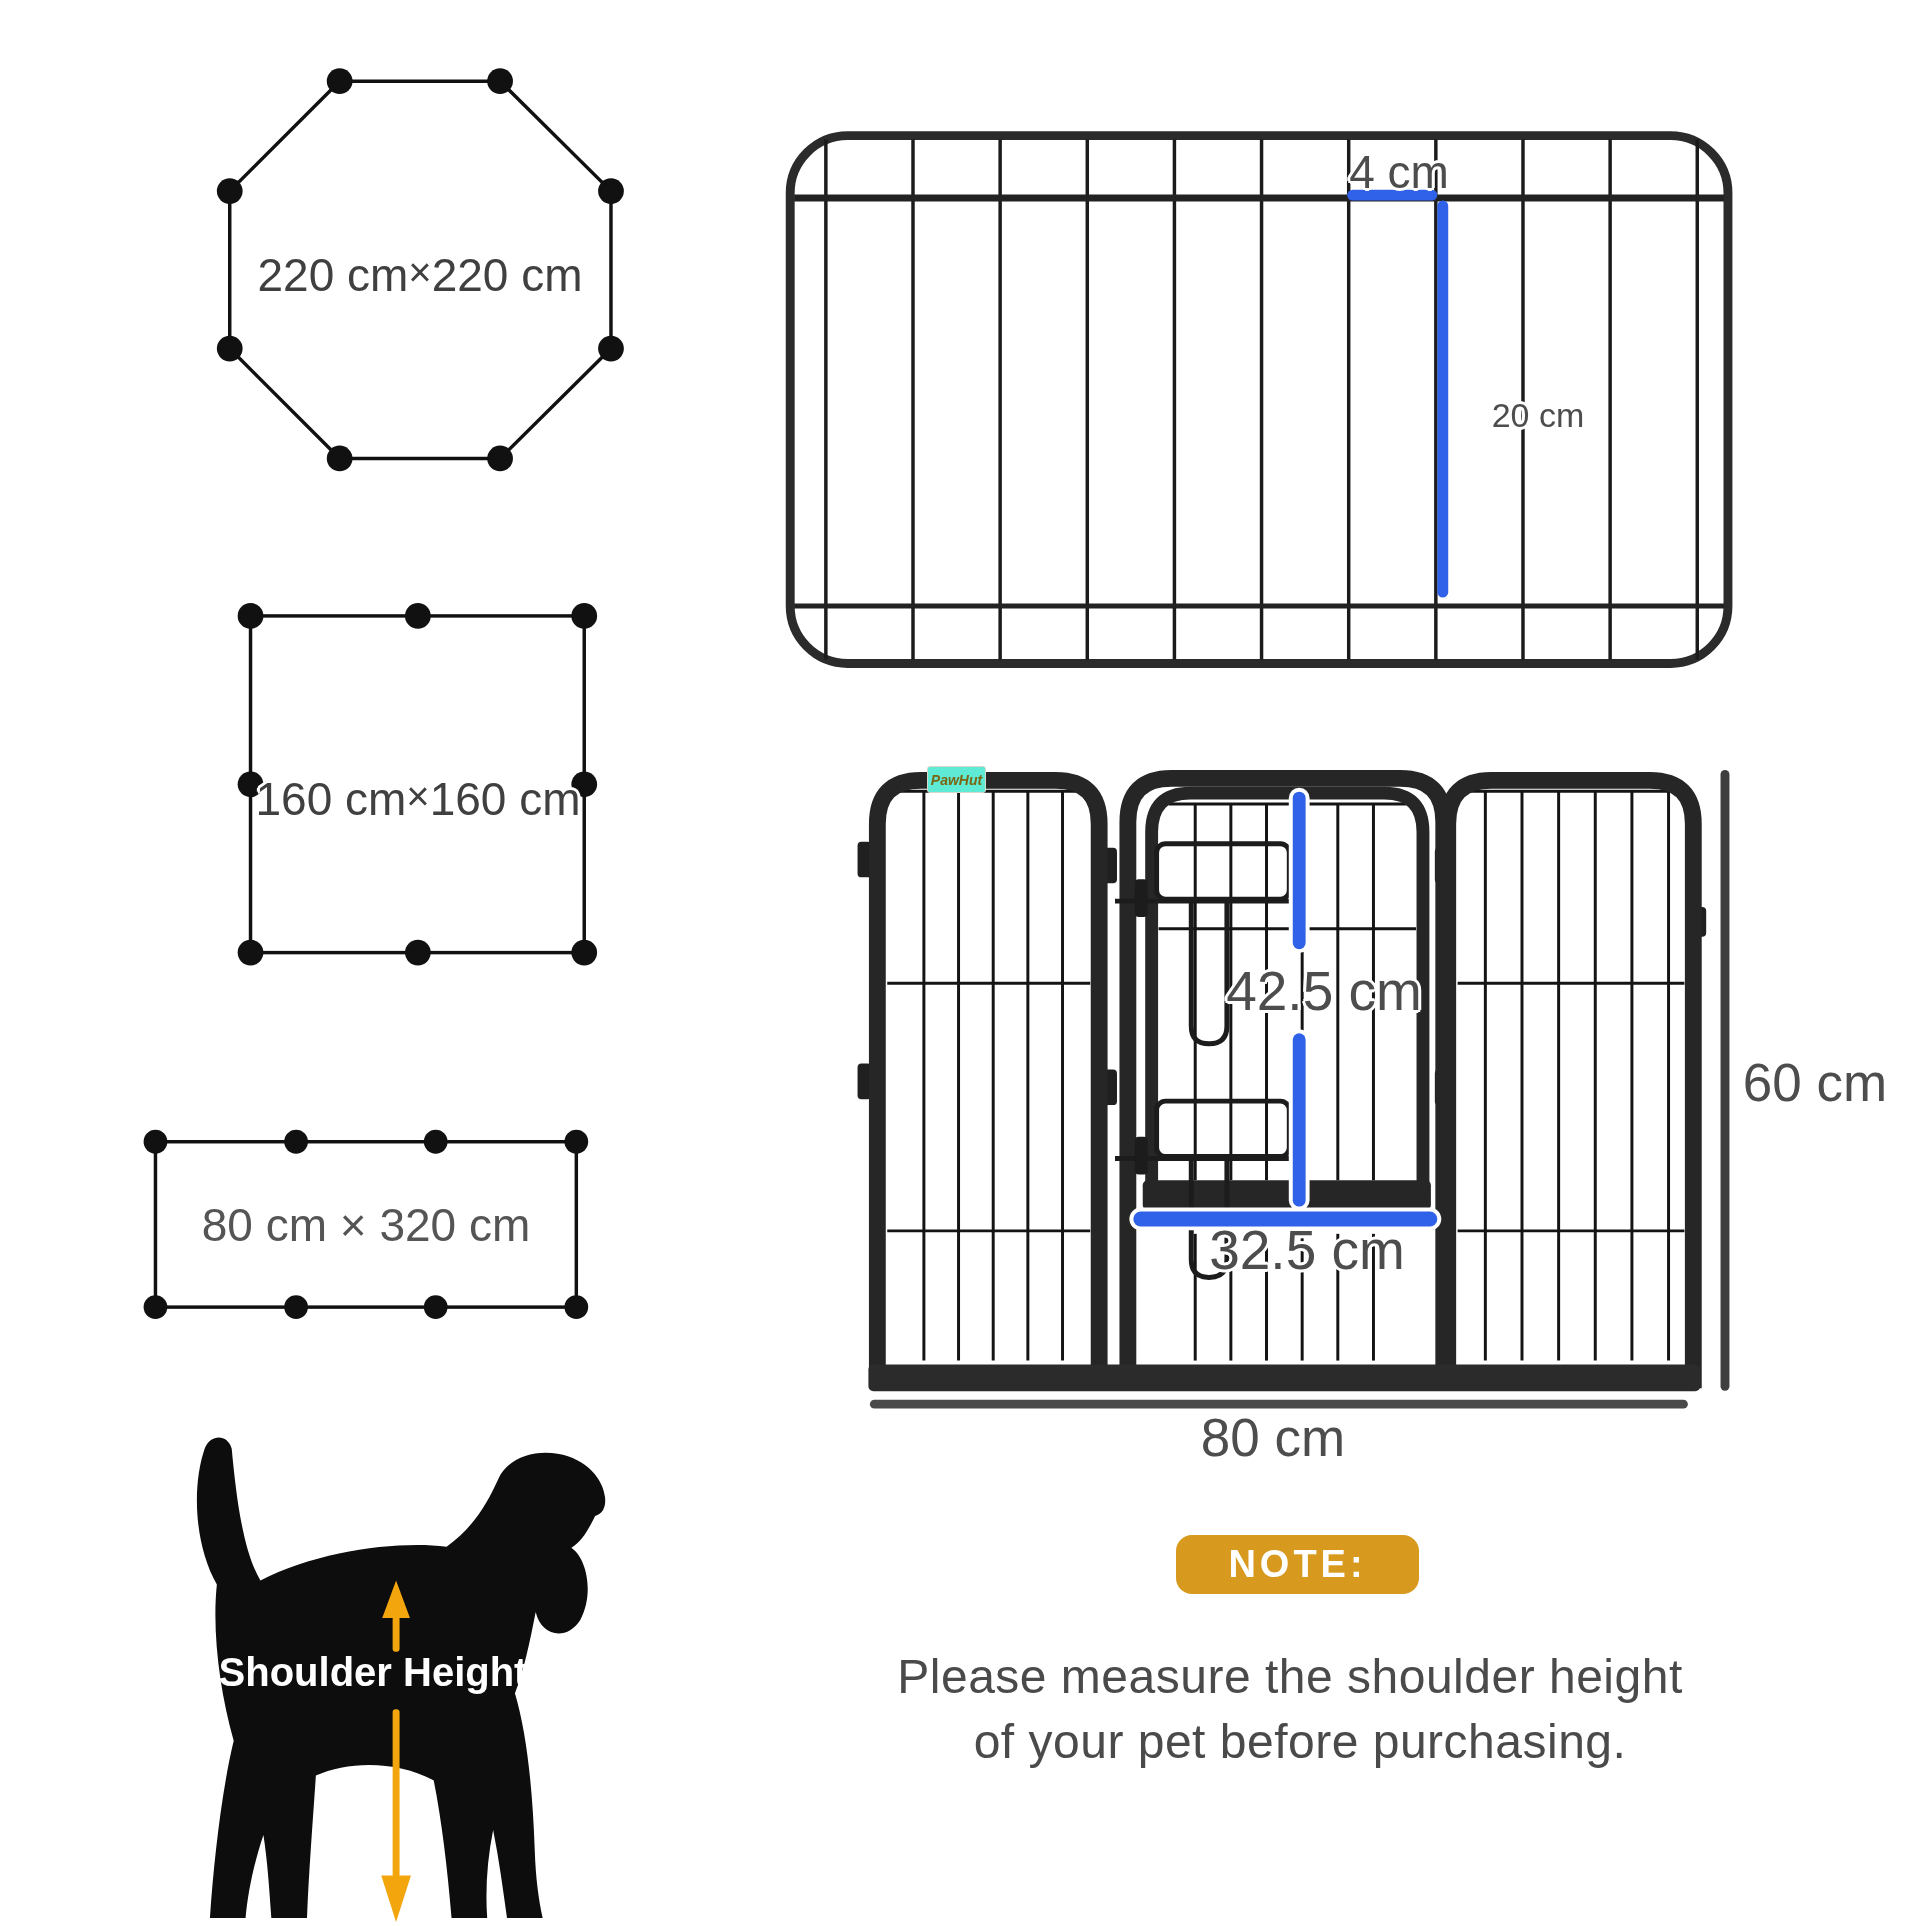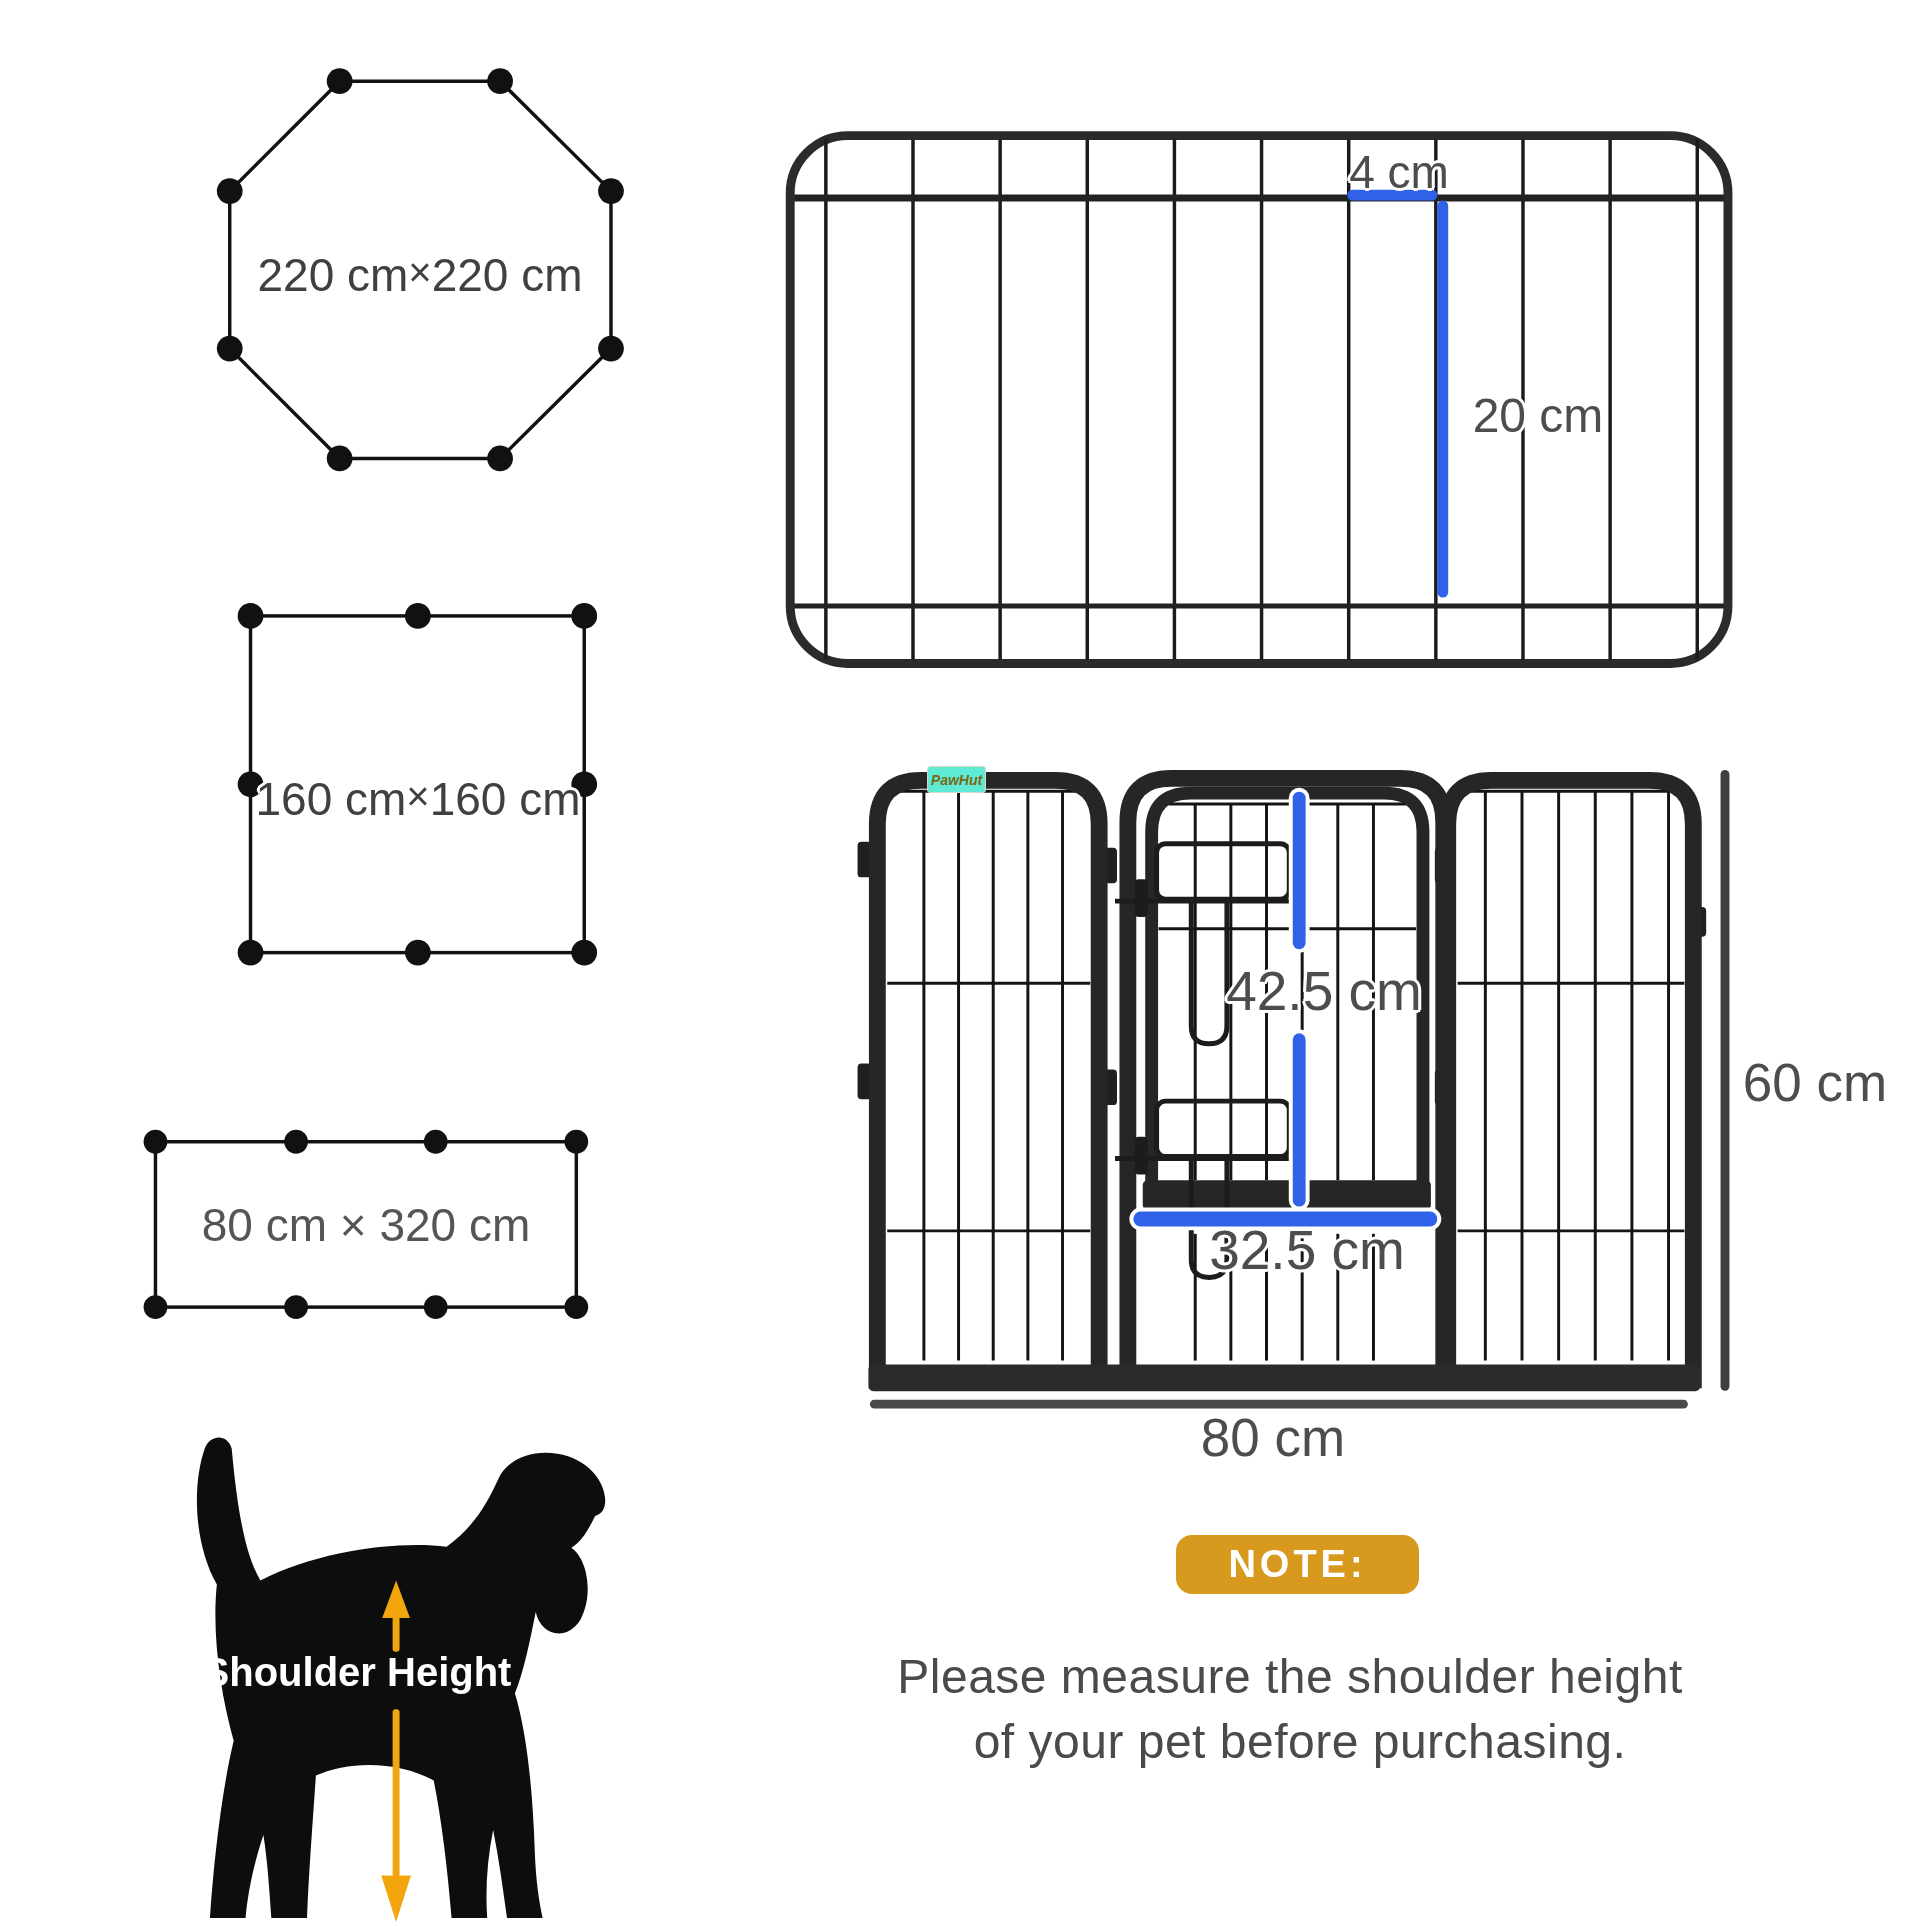--- a/index.html
+++ b/index.html
@@ -235,29 +235,29 @@
 
   <div class="label shape-label" style="left:418px;top:799px;">
     <span>160 cm</span>
     <span class="times">×</span>
     <span>160 cm</span>
   </div>
 
   <div class="label dim-sm" style="left:366px;top:1225px;color:#555;">80 cm × 320 cm</div>
 
   <div class="label dim-sm" style="left:1399px;top:172px;">4 cm</div>
-  <div class="label dim-sm" style="left:1538px;top:415px;font-size:48px;">20 cm</div>
+  <div class="label dim-sm" style="left:1538px;top:415px;font-size:34px;">20 cm</div>
 
   <div class="label dim-lg" style="left:1324px;top:991px;">42.5 cm</div>
   <div class="label dim-lg" style="left:1307px;top:1250px;">32.5 cm</div>
   <div class="label dim-md" style="left:1815px;top:1082px;">60 cm</div>
   <div class="label dim-md" style="left:1273px;top:1437px;">80 cm</div>
 
   <div class="brand-label">PawHut</div>
 
-  <div class="shoulder-label" style="left:357px;top:1672px;">Shoulder Height</div>
+  <div class="shoulder-label" style="left:373px;top:1672px;">Shoulder Height</div>
 
   <div class="note-badge">NOTE:</div>
   <div class="note-line" style="left:1300px;top:1741px;">of your pet before purchasing.</div>
   <div class="note-line" style="left:1290px;top:1676px;">Please measure the shoulder height</div>
 
 </div>
 
 
 </body></html>

